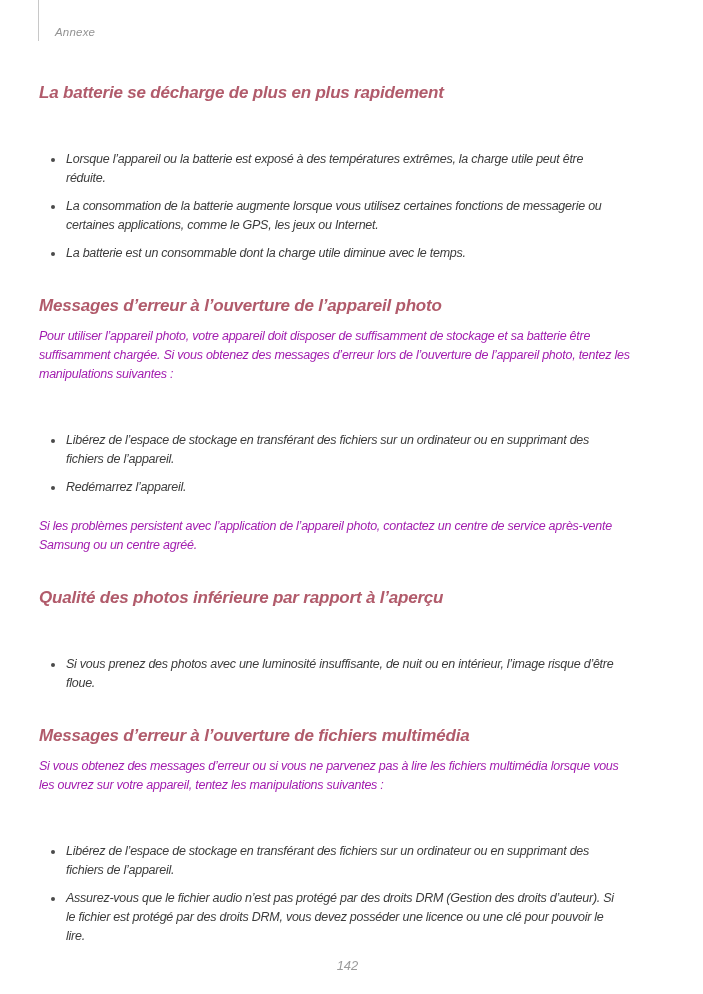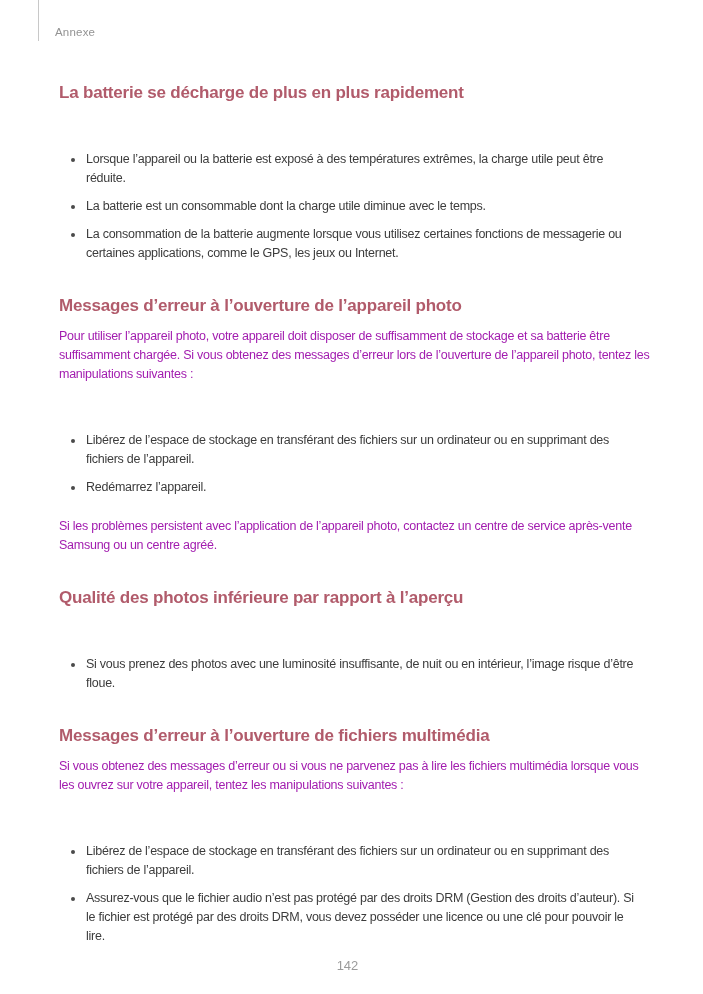--- a/index.html
+++ b/index.html
@@ -1,15 +1,15 @@
 <!DOCTYPE html>
 <html><head>
 <meta charset="utf-8">
 <style>
-  * { margin: 0; padding: 0; box-sizing: border-box; }
+  * { margin: 0; padding: 0; box-sizing: border-box; font-style: italic; }
   html, body { background: #ffffff; }
   .page {
     position: relative;
     width: 703px;
     height: 994px;
     background: #ffffff;
     font-family: "Liberation Sans", "DejaVu Sans", sans-serif;
     overflow: hidden;
   }
   
@@ -25,21 +25,21 @@
     position: absolute;
     left: 55px;
     top: 26px;
     font-size: 11.5px;
     letter-spacing: 0.2px;
     color: #939393;
   }
   
   .content {
     position: absolute;
-    left: 59px;
+    left: 39px;
     top: 82px;
     width: 600px;
   }
   .section-title {
     font-size: 17px;
     font-weight: 700;
     line-height: 21px;
     letter-spacing: -0.2px;
     color: #b15b6b;
     margin-bottom: 11px;
@@ -93,22 +93,22 @@
 
   <div class="runhead-rule"></div>
   <div class="runhead-label">Annexe</div>
 
   <div class="content">
 
     <div class="section">
       <div class="section-title">La batterie se décharge de plus en plus rapidement</div>
       <ul class="bullets">
         <li>Lorsque l’appareil ou la batterie est exposé à des températures extrêmes, la charge utile peut être réduite.</li>
+        <li>La consommation de la batterie augmente lorsque vous utilisez certaines fonctions de messagerie ou certaines applications, comme le GPS, les jeux ou Internet.</li>
         <li>La batterie est un consommable dont la charge utile diminue avec le temps.</li>
-        <li>La consommation de la batterie augmente lorsque vous utilisez certaines fonctions de messagerie ou certaines applications, comme le GPS, les jeux ou Internet.</li>
       </ul>
     </div>
 
     <div class="section">
       <div class="section-title">Messages d’erreur à l’ouverture de l’appareil photo</div>
       <p class="para">Pour utiliser l’appareil photo, votre appareil doit disposer de suffisamment de stockage et sa batterie être suffisamment chargée. Si vous obtenez des messages d’erreur lors de l’ouverture de l’appareil photo, tentez les manipulations suivantes :</p>
       <ul class="bullets">
         <li>Libérez de l’espace de stockage en transférant des fichiers sur un ordinateur ou en supprimant des fichiers de l’appareil.</li>
         <li>Redémarrez l’appareil.</li>
       </ul>

